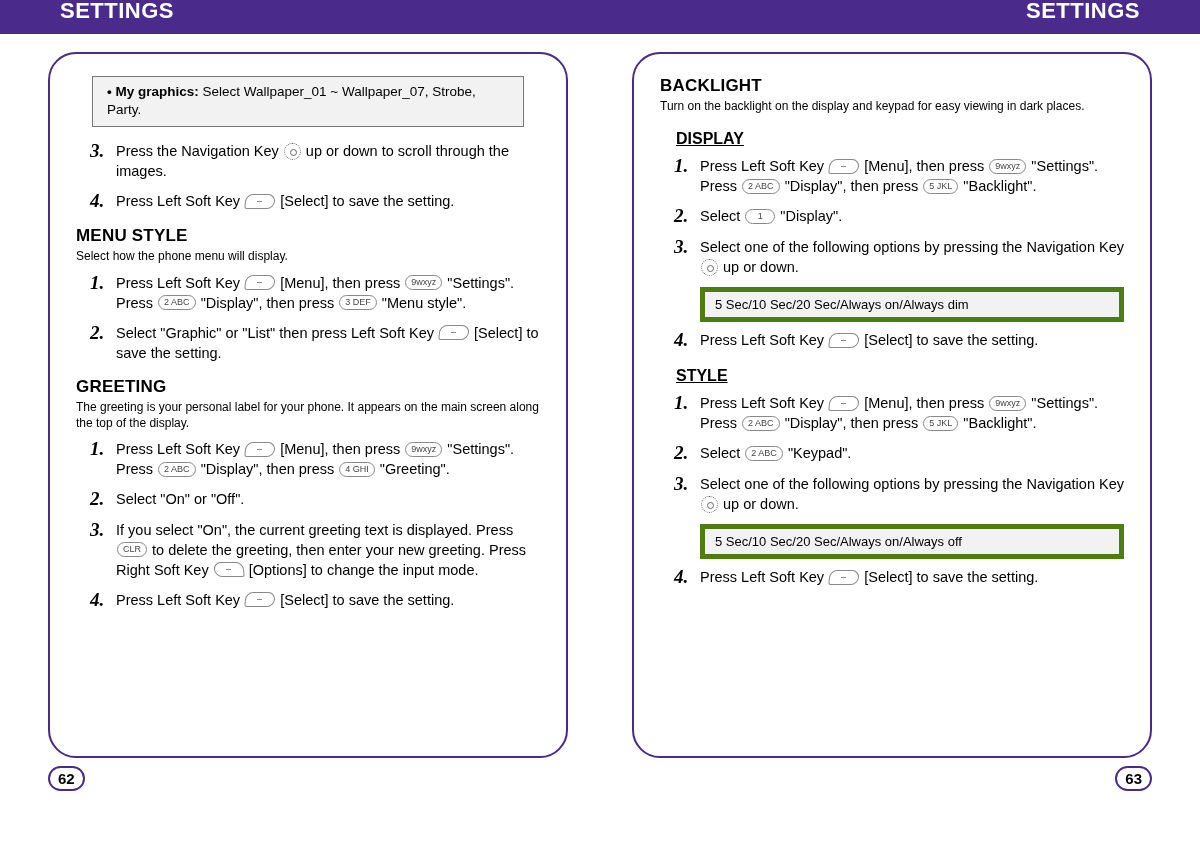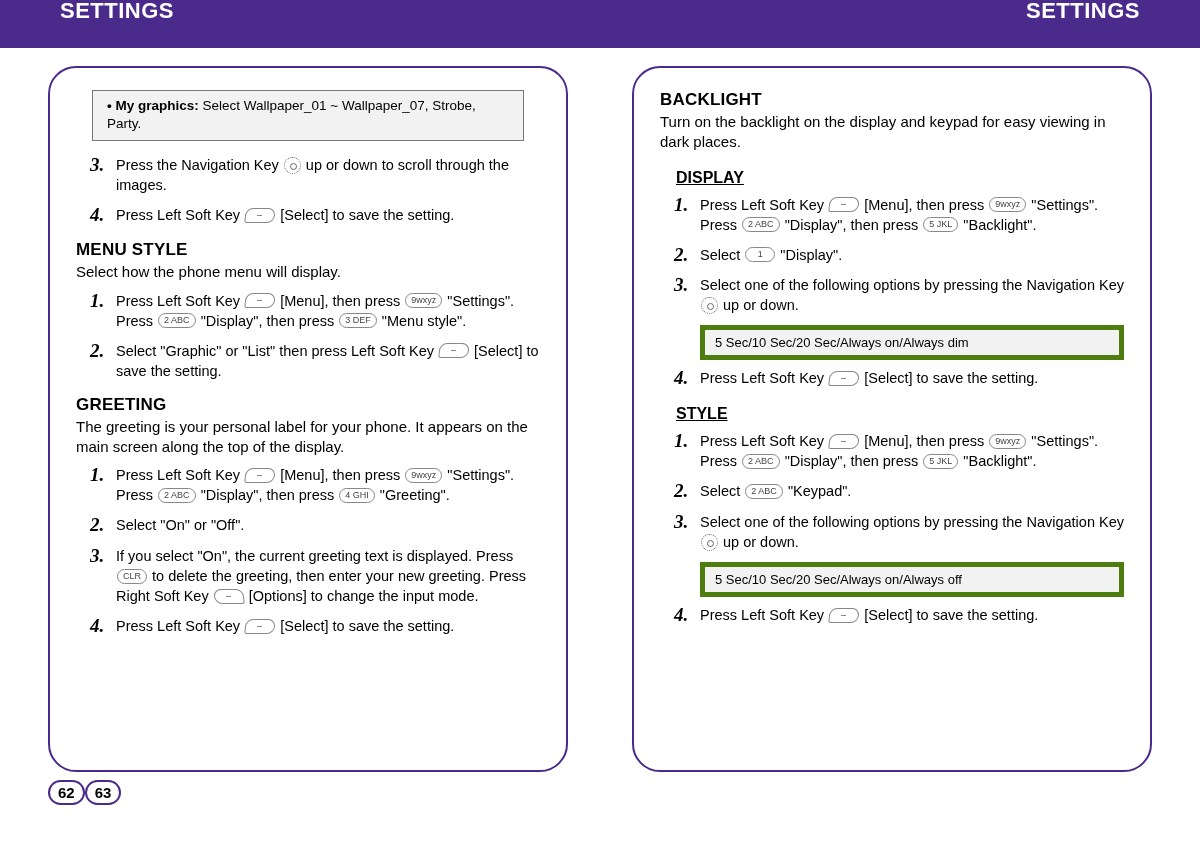--- a/index.html
+++ b/index.html
@@ -5,21 +5,21 @@
   * { box-sizing: border-box; margin: 0; padding: 0; }
   body {
     font-family: "Helvetica Neue", Arial, sans-serif;
     background: #fff;
     width: 1200px;
     height: 849px;
     overflow: hidden;
   }
   .topbar {
     background: #4a2a8a;
-    height: 48px;
+    height: 34px;
     display: flex;
     justify-content: space-between;
     align-items: flex-start;
     padding: 0 60px;
     color: #fff;
   }
   .topbar .title {
     font-weight: 700;
     font-size: 22px;
     letter-spacing: 0.5px;
@@ -53,21 +53,21 @@
   .note-box .row { }
   .note-box .bullet { font-weight: 700; }
   .note-box .lbl { font-weight: 700; }
   .section-title {
     font-weight: 700;
     font-size: 17px;
     margin-top: 14px;
     letter-spacing: 0.2px;
   }
   .section-sub {
-    font-size: 15px;
+    font-size: 12px;
     line-height: 1.35;
     margin-top: 2px;
     margin-bottom: 6px;
   }
   .subhead {
     font-weight: 700;
     font-size: 16px;
     text-decoration: underline;
     margin-top: 16px;
     margin-bottom: 4px;
@@ -137,20 +137,21 @@
   }
   .opt-box {
     border: 5px solid #4d7c0f;
     background: #f2f2f2;
     padding: 5px 10px;
     font-size: 13px;
     margin: 4px 0 6px 40px;
   }
   .footer {
     display: flex;
+    justify-content: space-between;
     padding: 8px 48px 0 48px;
   }
   .pagenum {
     border: 2.5px solid #4a2a8a;
     border-radius: 13px;
     font-weight: 700;
     font-size: 15px;
     padding: 2px 8px 2px 8px;
     min-width: 34px;
     text-align: center;

